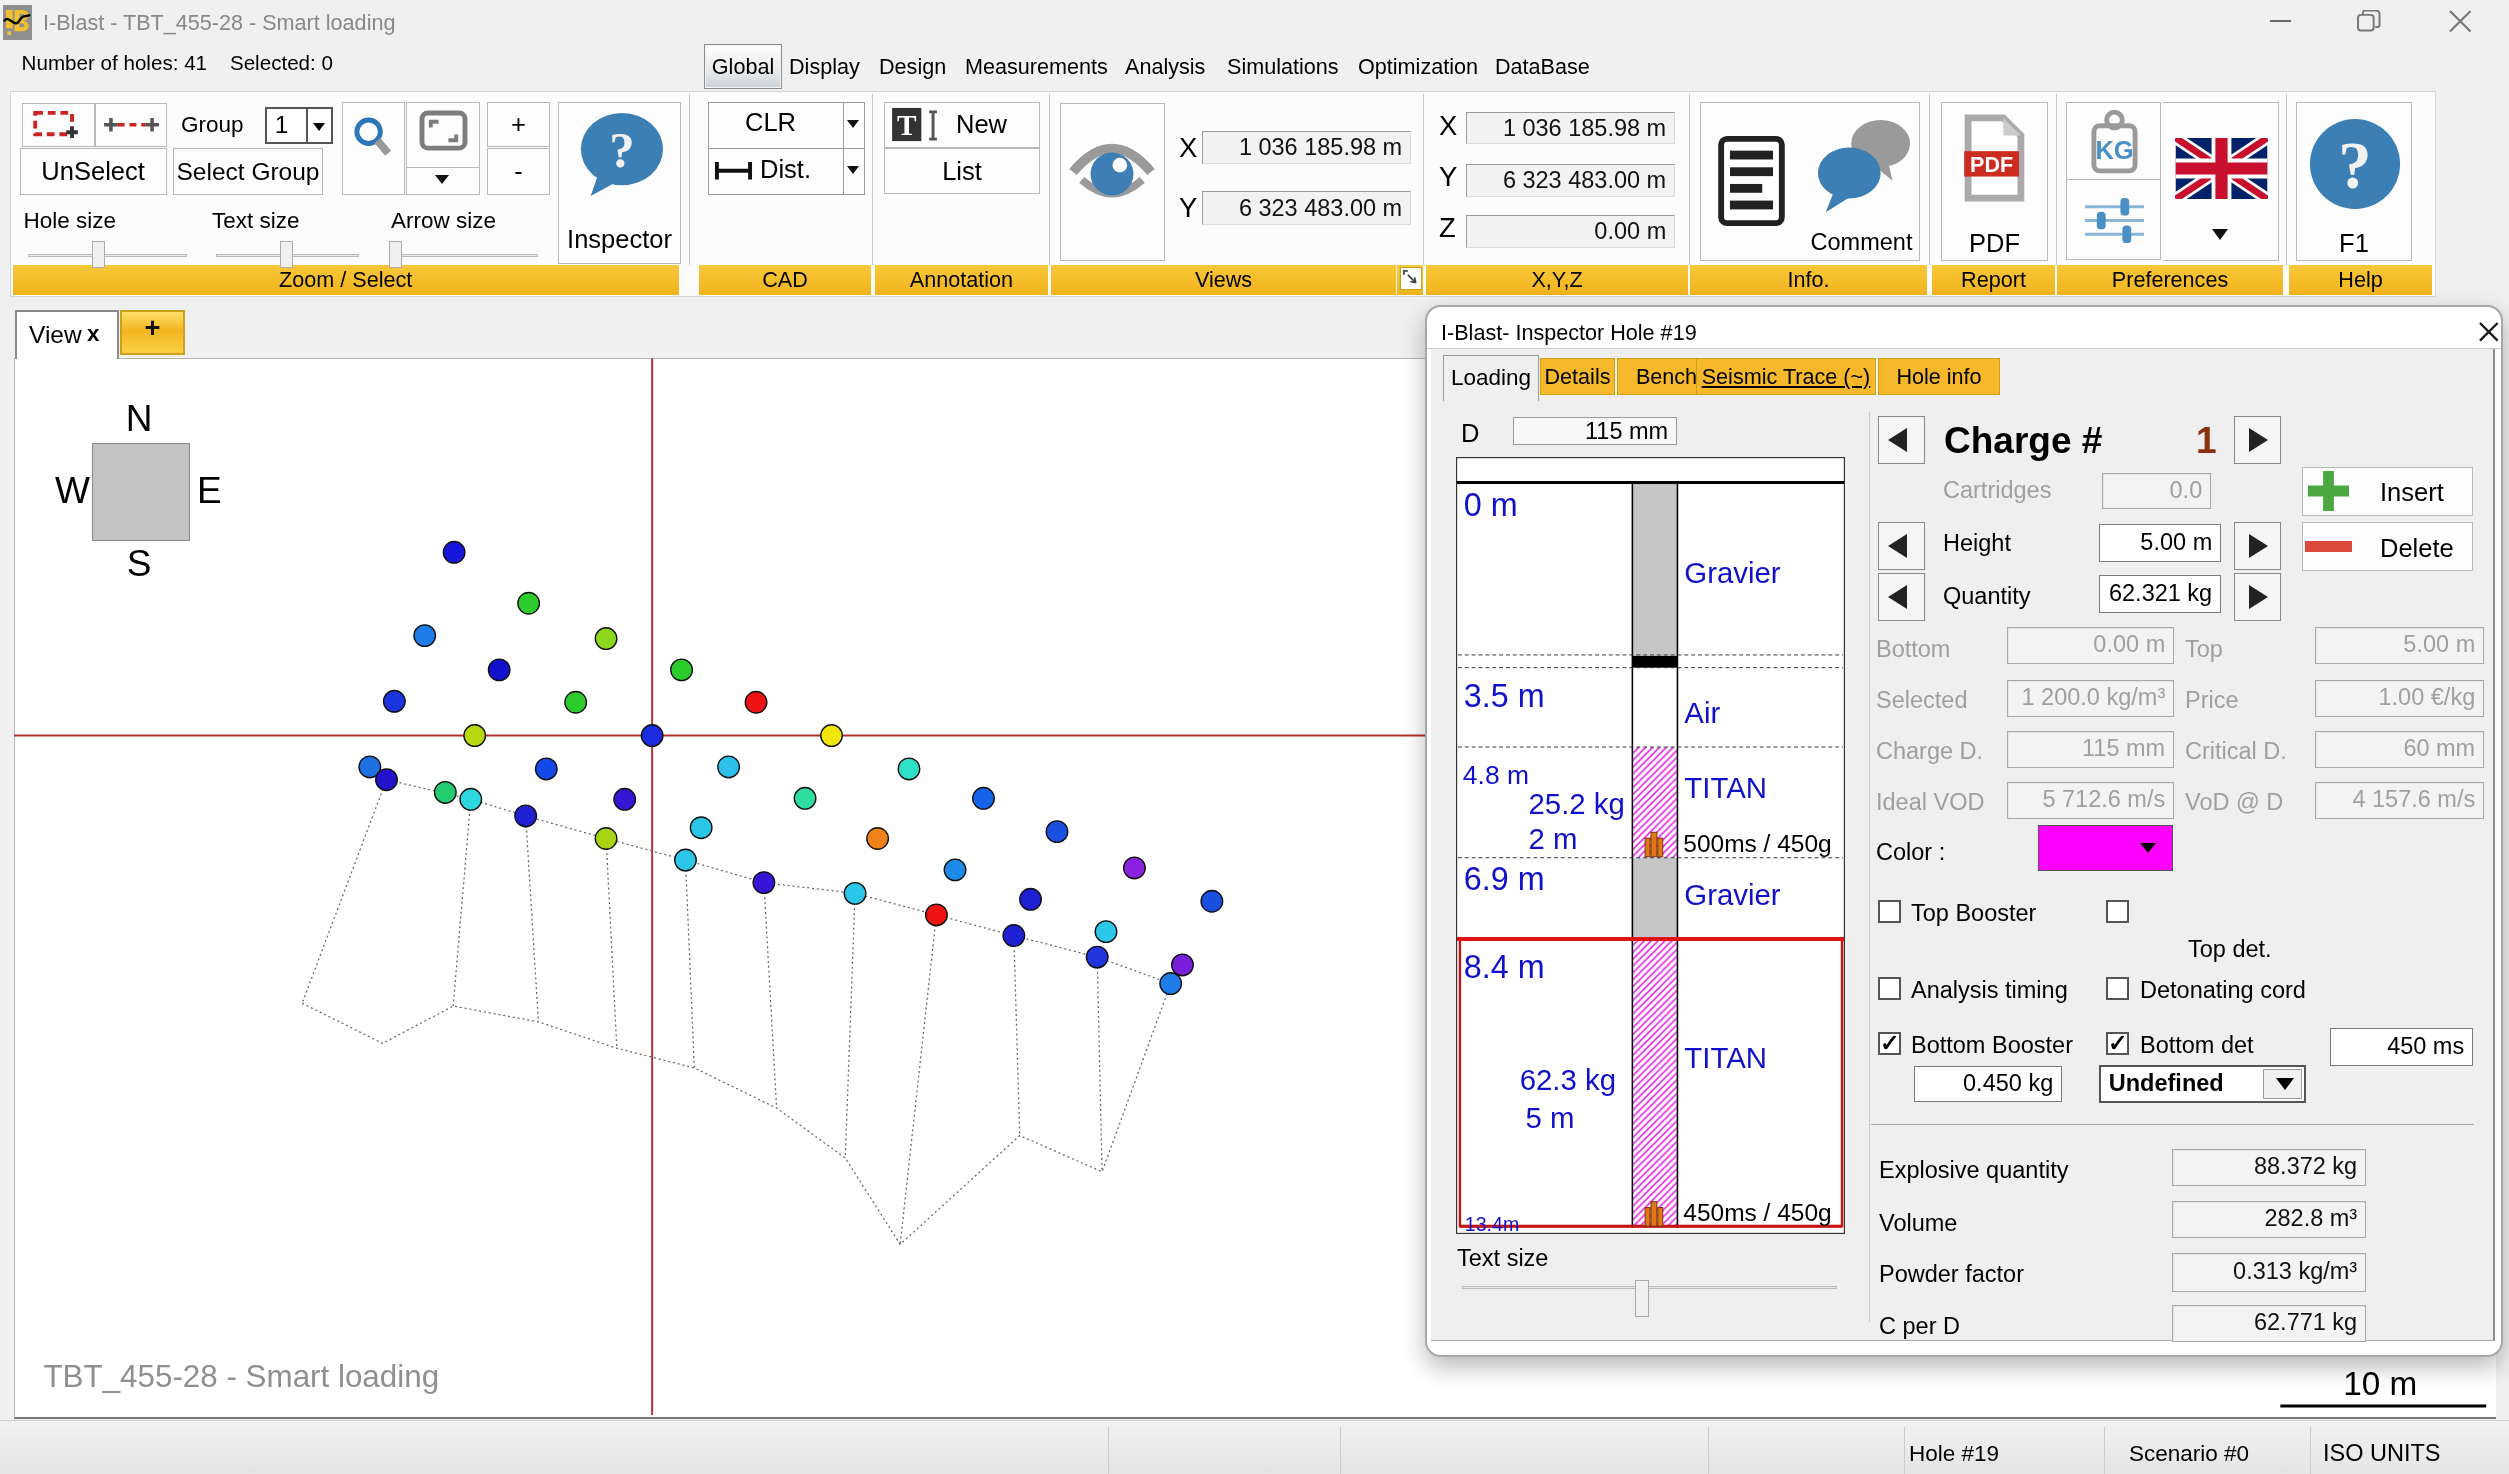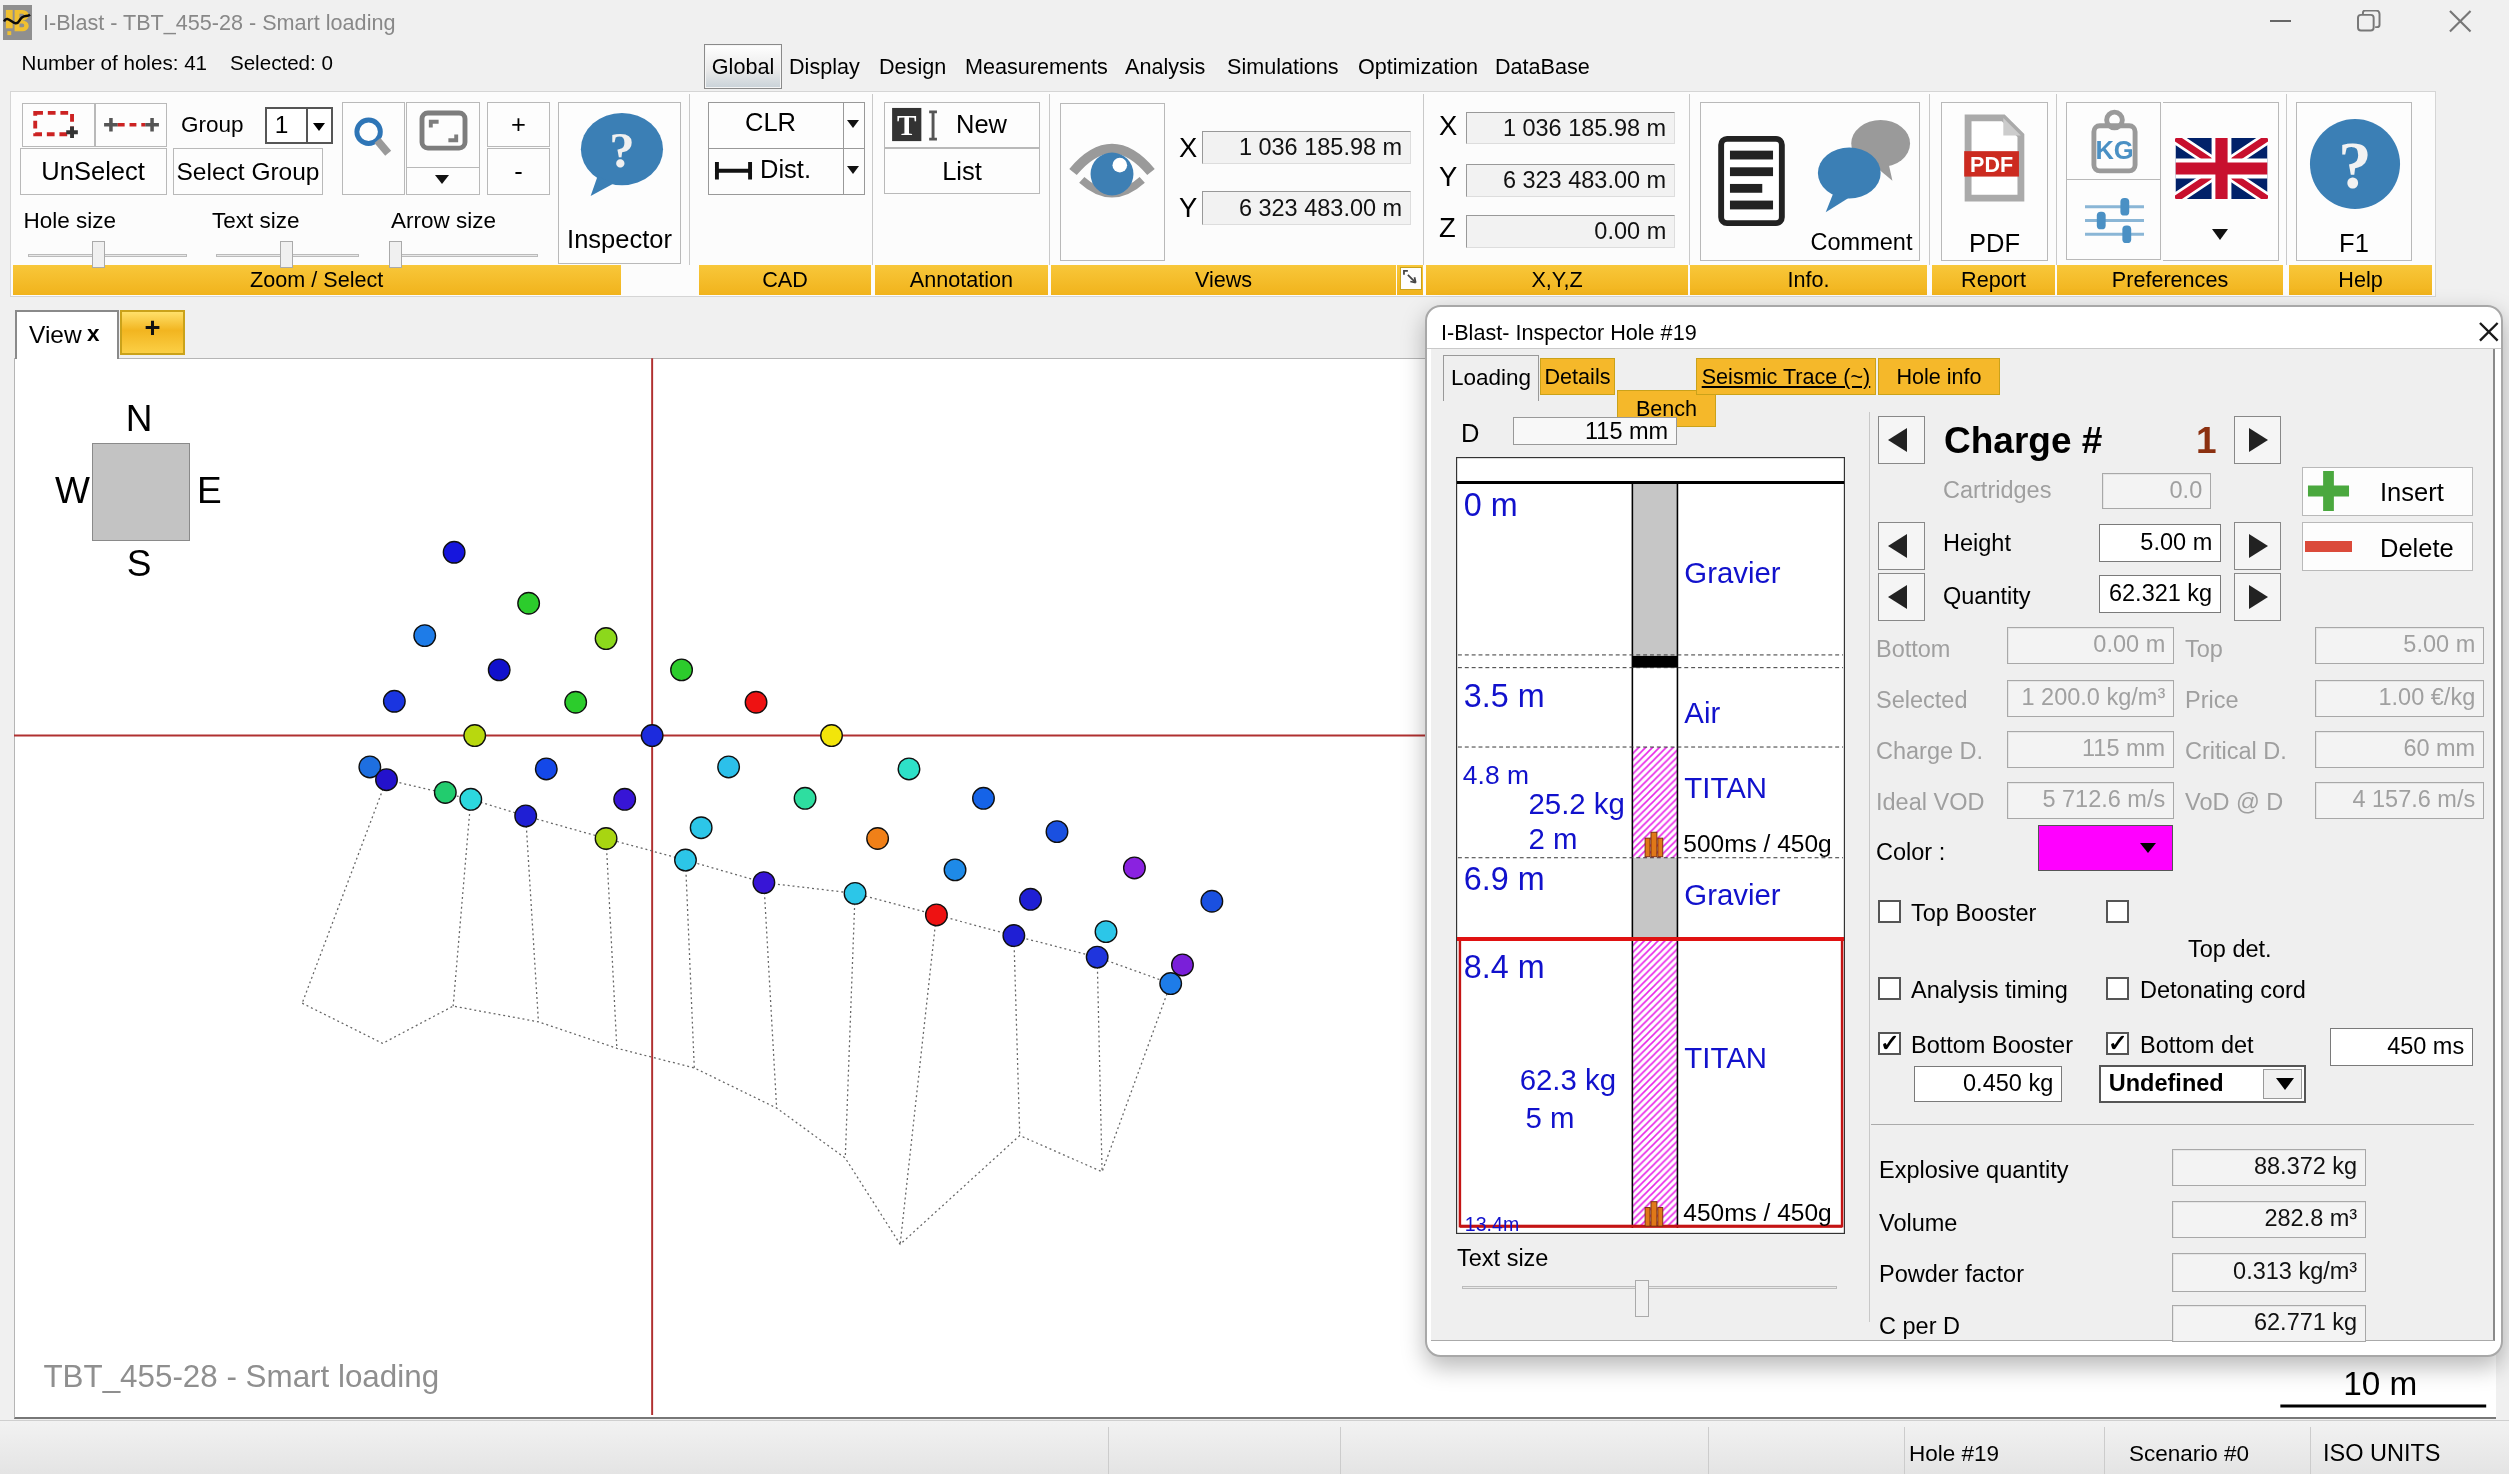--- a/index.html
+++ b/index.html
@@ -48,21 +48,21 @@
 <div class="abs" style="left:9.8px;top:91px;width:2426px;height:206px;background:#fcfcfc;border:1px solid #d5d5d5;"></div>
 <div class="gseplines" style="left:689px;"></div>
 <div class="gseplines" style="left:872px;"></div>
 <div class="gseplines" style="left:1049px;"></div>
 <div class="gseplines" style="left:1423px;"></div>
 <div class="gseplines" style="left:1689px;"></div>
 <div class="gseplines" style="left:1929px;"></div>
 <div class="gseplines" style="left:2056px;"></div>
 <div class="gseplines" style="left:2286px;"></div>
 
-<div class="ylw" style="left:12.7px;width:608px;">Zoom / Select</div>
+<div class="ylw" style="left:12.7px;width:666px;">Zoom / Select</div>
 <div class="ylw" style="left:699px;width:172px;">CAD</div>
 <div class="ylw" style="left:875px;width:173px;">Annotation</div>
 <div class="ylw" style="left:1051px;width:345px;">Views</div>
 <div class="ylw" style="left:1426px;width:262px;">X,Y,Z</div>
 <div class="ylw" style="left:1690px;width:237px;">Info.</div>
 <div class="ylw" style="left:1932px;width:123px;">Report</div>
 <div class="ylw" style="left:2057px;width:226px;">Preferences</div>
 <div class="ylw" style="left:2289px;width:143px;">Help</div>
 
 <div class="abs" style="left:1397px;top:265px;width:25.5px;height:30px;background:linear-gradient(#f8c73a,#f1b31c);"></div>
@@ -326,21 +326,21 @@
 
 <div class="abs" style="left:1425px;top:305px;width:1078px;height:1052px;background:#fff;border:2px solid #a8a8a8;border-radius:15.7px;box-shadow:0 9.8px 23.5px rgba(0,0,0,0.28);"></div>
 <div class="abs" style="left:1427px;top:348px;width:1074px;height:1px;background:#c9c9c9;"></div>
 <div class="abs" style="left:1431px;top:349px;width:1064px;height:992px;background:#efefef;border-right:2px solid #8a8a8a;border-bottom:1px solid #aaa;"></div>
 <div class="abs" style="left:1441px;top:320px;font-size:21.6px;">I-Blast- Inspector Hole #19</div>
 <svg class="abs" style="left:2478px;top:321px;" width="21.6" height="21.6" viewBox="0 0 22 22">
   <path d="M2 2 L20 20 M20 2 L2 20" stroke="#1a1a1a" stroke-width="2.4"></path>
 </svg>
 
 <div class="abs" style="left:1540px;top:358px;width:75px;height:37px;background:#f5b82a;border:1px solid #caa21a;font-size:21.6px;text-align:center;line-height:35px;white-space:nowrap;">Details</div>
-<div class="abs" style="left:1617px;top:358px;width:99px;height:37px;background:#f5b82a;border:1px solid #caa21a;font-size:21.6px;text-align:center;line-height:35px;white-space:nowrap;margin-top:32px;">Bench</div>
+<div class="abs" style="left:1617px;top:358px;width:99px;height:37px;background:#f5b82a;border:1px solid #caa21a;font-size:21.6px;text-align:center;line-height:35px;white-space:nowrap;">Bench</div>
 <div class="abs" style="left:1696px;top:358px;width:180px;height:37px;background:#f5b82a;border:1px solid #caa21a;font-size:21.6px;text-align:center;line-height:35px;white-space:nowrap;text-decoration:underline;">Seismic Trace (~)</div>
 <div class="abs" style="left:1878px;top:358px;width:122px;height:37px;background:#f5b82a;border:1px solid #caa21a;font-size:21.6px;text-align:center;line-height:35px;white-space:nowrap;">Hole info</div>
 <div class="abs" style="left:1443px;top:355px;width:96px;height:46px;background:#efefef;border:1px solid #999;border-bottom:none;font-size:22.5px;text-align:center;line-height:43px;white-space:nowrap;">Loading</div>
 
 <div class="abs" style="left:1461px;top:419px;font-size:25.5px;">D</div>
 <div class="abs" style="left:1513px;top:417px;width:164px;height:28px;background:#f8f8f8;border:1px solid #999;font-size:23.5px;text-align:right;line-height:26.5px;padding-right:7.8px;">115 mm</div>
 
 <svg class="abs" style="left:1456px;top:457px;" width="389" height="777" viewBox="0 0 397 793">
   <defs>
     <pattern id="hatch" width="7" height="7" patternUnits="userSpaceOnUse">

